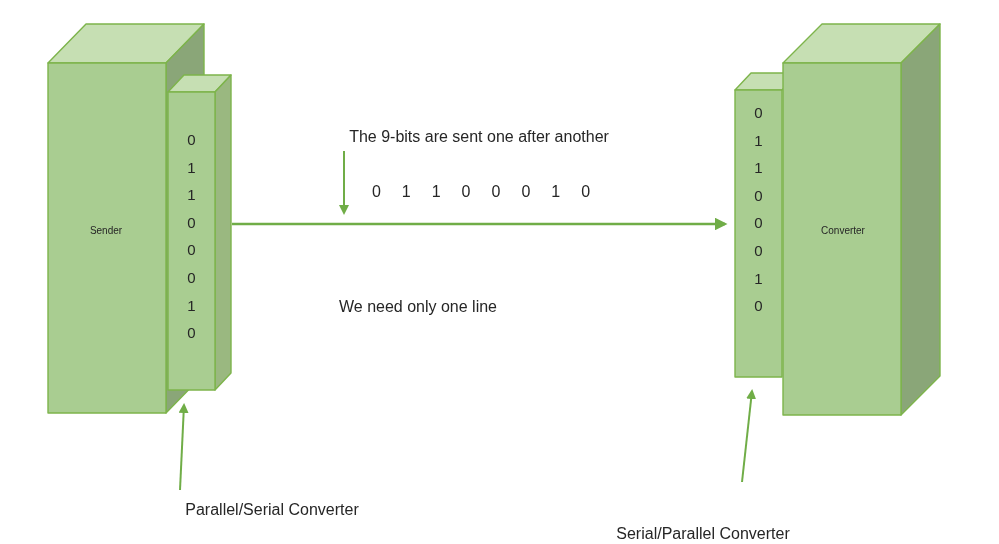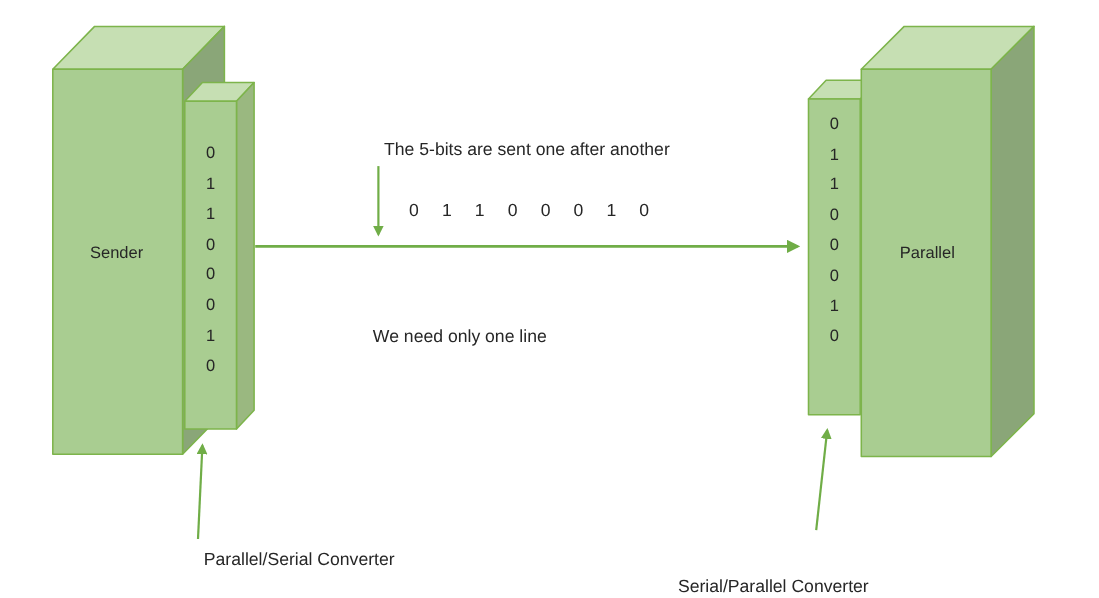--- a/index.html
+++ b/index.html
@@ -21,21 +21,21 @@
     top: 0;
   }
   .label {
     position: absolute;
     transform: translate(-50%, -50%);
     color: #262626;
     white-space: nowrap;
     text-align: center;
   }
   .label-16 { font-size: 16px; }
-  .label-15 { font-size: 15px; }
+  .label-15 { font-size: 10px; }
   .bit-col {
     position: absolute;
     display: flex;
     flex-direction: column;
     align-items: center;
     color: #262626;
     font-size: 15px;
   }
   .bit-col span {
     height: 27.6px;
@@ -89,21 +89,21 @@
     <line x1="232" y1="224" x2="725" y2="224" stroke-width="2.5" marker-end="url(#ah)" stroke="#70ad47"></line>
 
     <line x1="344" y1="151" x2="344" y2="213" stroke-width="2" marker-end="url(#ah)" stroke="#70ad47"></line>
 
     <line x1="180" y1="490" x2="184" y2="405" stroke-width="2" marker-end="url(#ah)" stroke="#70ad47"></line>
 
     <line x1="742" y1="482" x2="752" y2="391" stroke-width="2" marker-end="url(#ah)" stroke="#70ad47"></line>
   </svg>
 
   <div class="label label-15" style="left:106px; top:230px;">Sender</div>
-  <div class="label label-15" style="left:843px; top:230px;">Parallel</div>
+  <div class="label label-15" style="left:843px; top:230px;">Converter</div>
 
   <div class="bit-col" style="left:168px; top:126px; width:47px;">
     <span>0</span>
     <span>1</span>
     <span>1</span>
     <span>0</span>
     <span>0</span>
     <span>0</span>
     <span>1</span>
     <span>0</span>
@@ -113,21 +113,21 @@
     <span>0</span>
     <span>1</span>
     <span>1</span>
     <span>0</span>
     <span>0</span>
     <span>0</span>
     <span>1</span>
     <span>0</span>
   </div>
 
-  <div class="label label-16" style="left:479px; top:137px;">The 5-bits are sent one after another</div>
+  <div class="label label-16" style="left:479px; top:137px;">The 9-bits are sent one after another</div>
 
   <div class="bit-row" style="left:481px; top:192px;">
     <span>0</span>
     <span>1</span>
     <span>1</span>
     <span>0</span>
     <span>0</span>
     <span>0</span>
     <span>1</span>
     <span>0</span>

